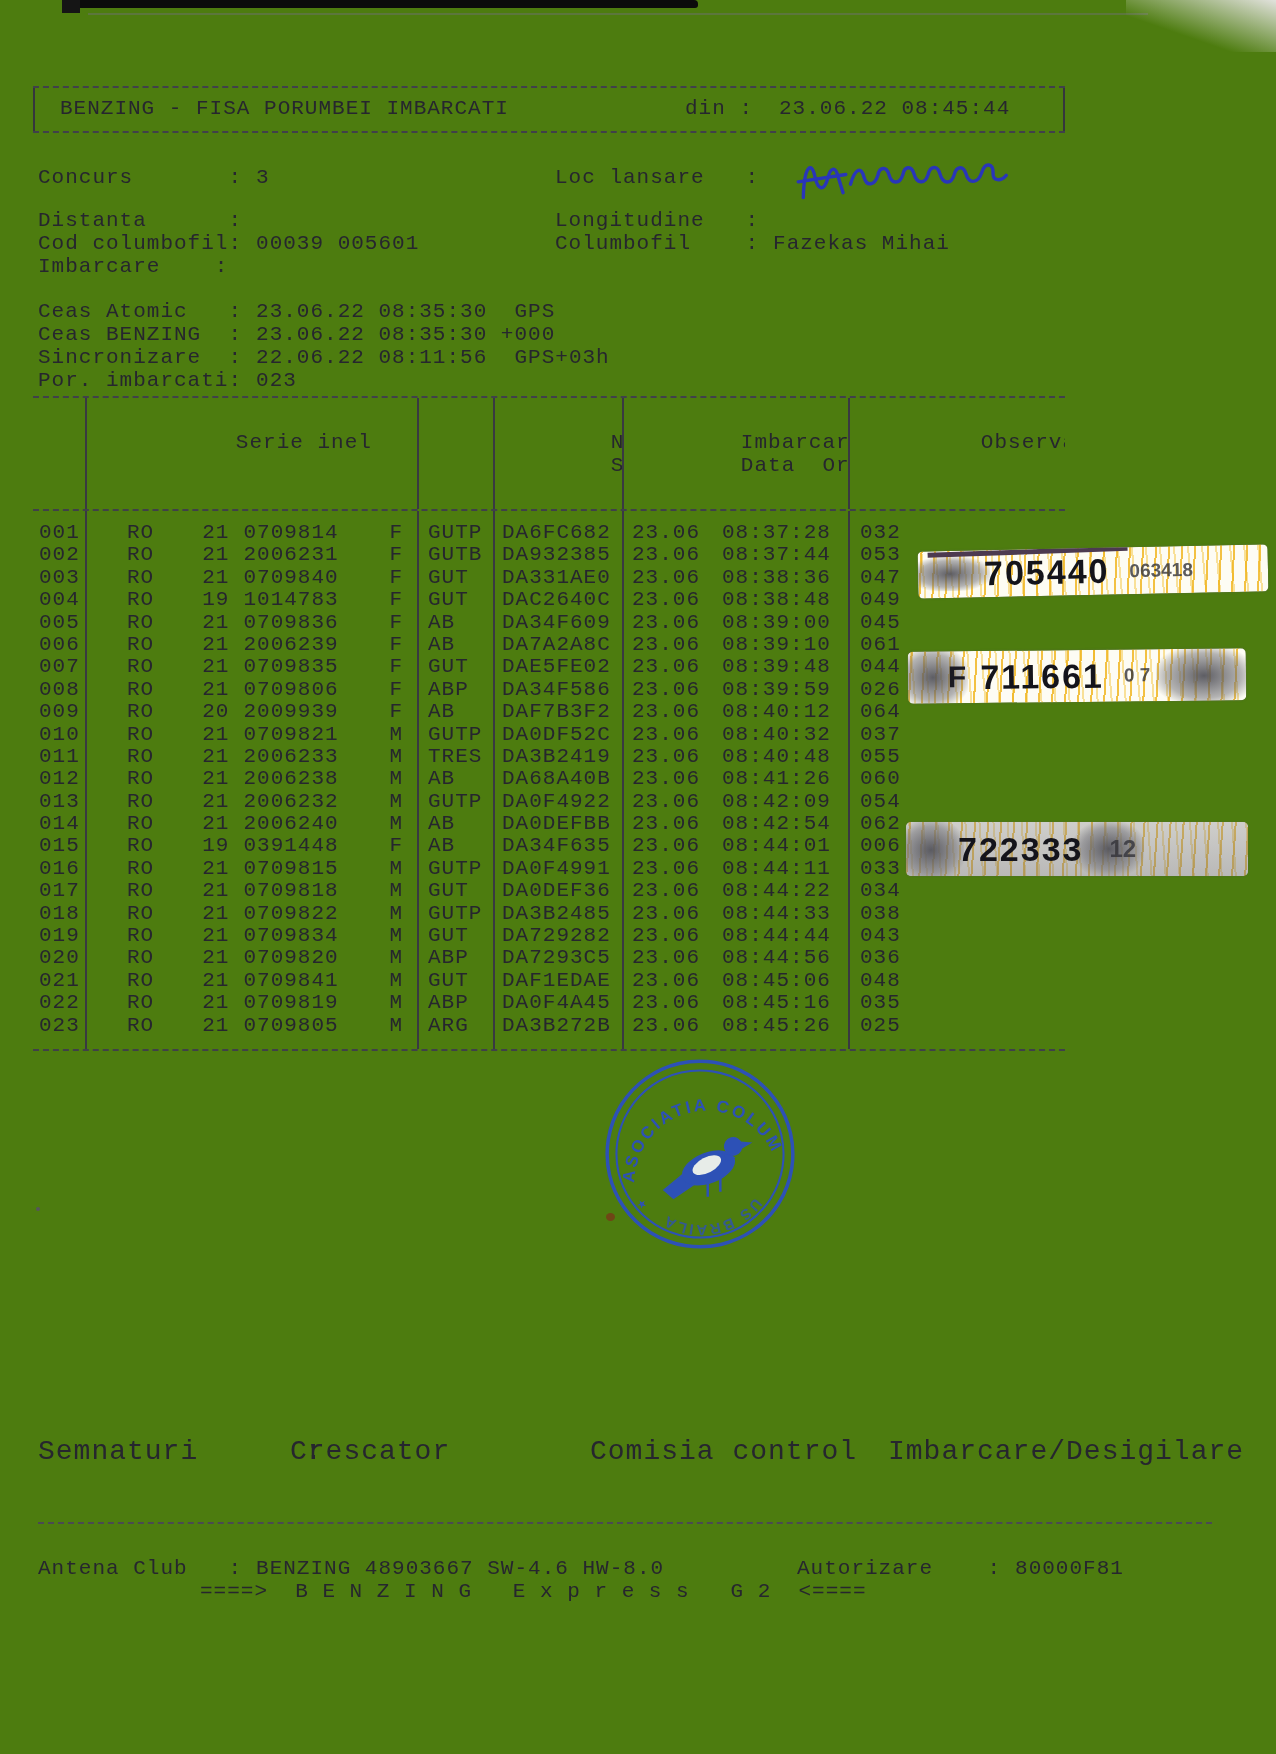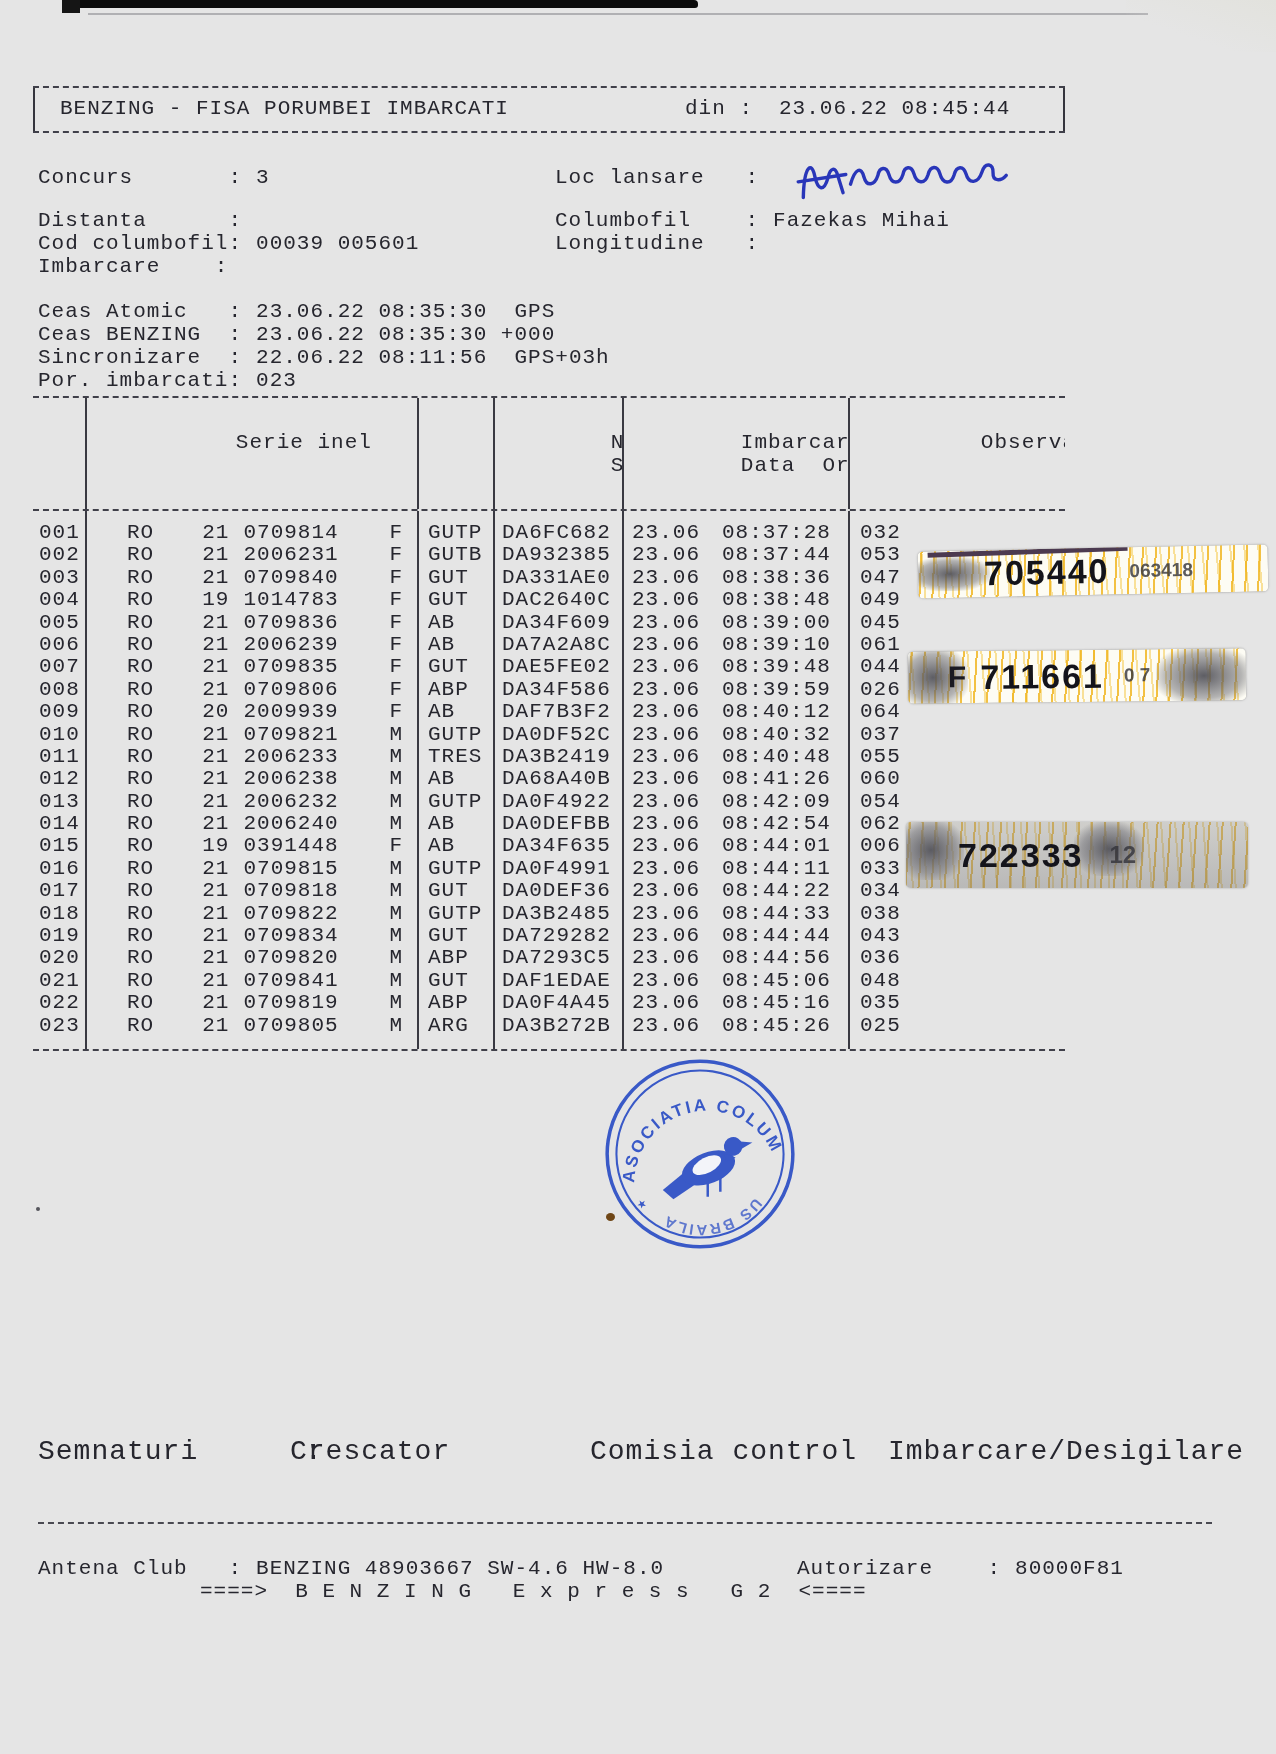--- a/index.html
+++ b/index.html
@@ -1,18 +1,18 @@
 <!DOCTYPE html>
 <html><head>
 <meta charset="utf-8">
 <style>
   html,body { margin:0; padding:0; background:#9a9a9a; }
   .page {
     position:relative; width:1276px; height:1754px; margin:0 auto;
-    background:#e5e5e5; overflow:hidden;
+    background:#4d7c0f; overflow:hidden;
     font-family:"Liberation Mono","DejaVu Sans Mono",monospace;
     color:#26262e;
   }
   .abs { position:absolute; }
   .line { position:absolute; white-space:pre; font-size:21px; letter-spacing:1px; line-height:23px; }
   .lbl { white-space:pre; }
   .val { padding-left:14px; white-space:pre; }
 
   
   .bar1 { left:62px; top:0; width:636px; height:8px; background:#0b0b0b; border-radius:0 4px 3px 0; }
@@ -87,21 +87,21 @@
   .sticker .pfx { font-family:"Liberation Sans","DejaVu Sans",sans-serif; font-weight:bold;
                   font-size:30px; color:#1a1a22; margin-right:14px; z-index:2; }
   .smudge { position:absolute; z-index:1;
     background:radial-gradient(ellipse at center, rgba(85,85,92,.95), rgba(120,120,126,.55) 55%, rgba(150,150,150,0) 78%); }
   #sticker1 { left:918px; top:548px; width:284px; height:47px; transform:rotate(-1.2deg); padding-left:66px; }
   #sticker1 .topink { position:absolute; left:10px; top:0; width:200px; height:5px; background:#4c3a50; transform:rotate(-.8deg); z-index:2;}
   #sticker1 .sm-a { left:-8px; top:6px; width:80px; height:34px; }
   #sticker2 { left:908px; top:650px; width:298px; height:52px; transform:rotate(-.6deg); padding-left:40px; }
   #sticker2 .sm-a { left:-10px; top:-4px; width:70px; height:60px; }
   #sticker2 .sm-b { right:-6px; top:-2px; width:96px; height:58px; }
-  #sticker3 { left:906px; top:822px; width:290px; height:66px; padding-left:52px; }
+  #sticker3 { left:906px; top:822px; width:290px; height:54px; padding-left:52px; }
   #sticker3 .gray { position:absolute; inset:0; background:linear-gradient(rgba(138,138,142,.40),rgba(118,118,124,.50)); z-index:1; }
   #sticker3 .sm-a { left:-8px; top:-2px; width:66px; height:60px; }
   #sticker3 .sm-b { left:168px; top:0px; width:70px; height:54px; }
   #sticker3 .code { font-size:24px; margin-left:26px; }
 
   
   .stamp { left:602px; top:1056px; transform:rotate(-13deg); opacity:.92; }
 
   
   .sig-host { left:38px; top:1436px; height:24px; }
@@ -140,22 +140,22 @@
   </div>
 
   <div id="info-left" class="list-host">
       <div class="info-line"><span class="lbl">Concurs       :</span><span class="val">3</span></div>
       <div class="info-line"><span class="lbl">Distanta      :</span><span class="val"></span></div>
       <div class="info-line"><span class="lbl">Cod columbofil:</span><span class="val">00039 005601</span></div>
       <div class="info-line"><span class="lbl">Imbarcare    :</span><span class="val"></span></div>
     </div>
   <div id="info-right" class="list-host">
       <div class="info-line"><span class="lbl">Loc lansare   :</span><span class="val"></span></div>
+      <div class="info-line"><span class="lbl">Longitudine   :</span><span class="val"></span></div>
       <div class="info-line"><span class="lbl">Columbofil    :</span><span class="val">Fazekas Mihai</span></div>
-      <div class="info-line"><span class="lbl">Longitudine   :</span><span class="val"></span></div>
     </div>
 
   <svg class="abs handwriting" width="236" height="58" viewBox="0 0 236 58">
     <g fill="none" stroke="#2936b9" stroke-width="3.4" stroke-linecap="round" transform="rotate(-4 118 29)">
       <path d="M10,44 C13,12 21,8 23,24 C25,38 31,40 36,26 C39,16 44,15 46,25 L50,42"></path>
       <path d="M6,28 L54,24"></path>
       <path d="M58,34 C64,18 70,17 72,28 C74,38 82,37 86,27 C88,19 95,18 97,27 C99,37 107,38 111,28 C113,20 120,19 122,28 C124,38 132,40 136,30 C139,21 146,21 148,30 C150,40 158,42 162,32 C165,23 172,23 174,32 C176,42 185,43 190,31 C194,21 202,23 201,33 C200,41 208,42 214,36"></path>
     </g>
   </svg>
 

